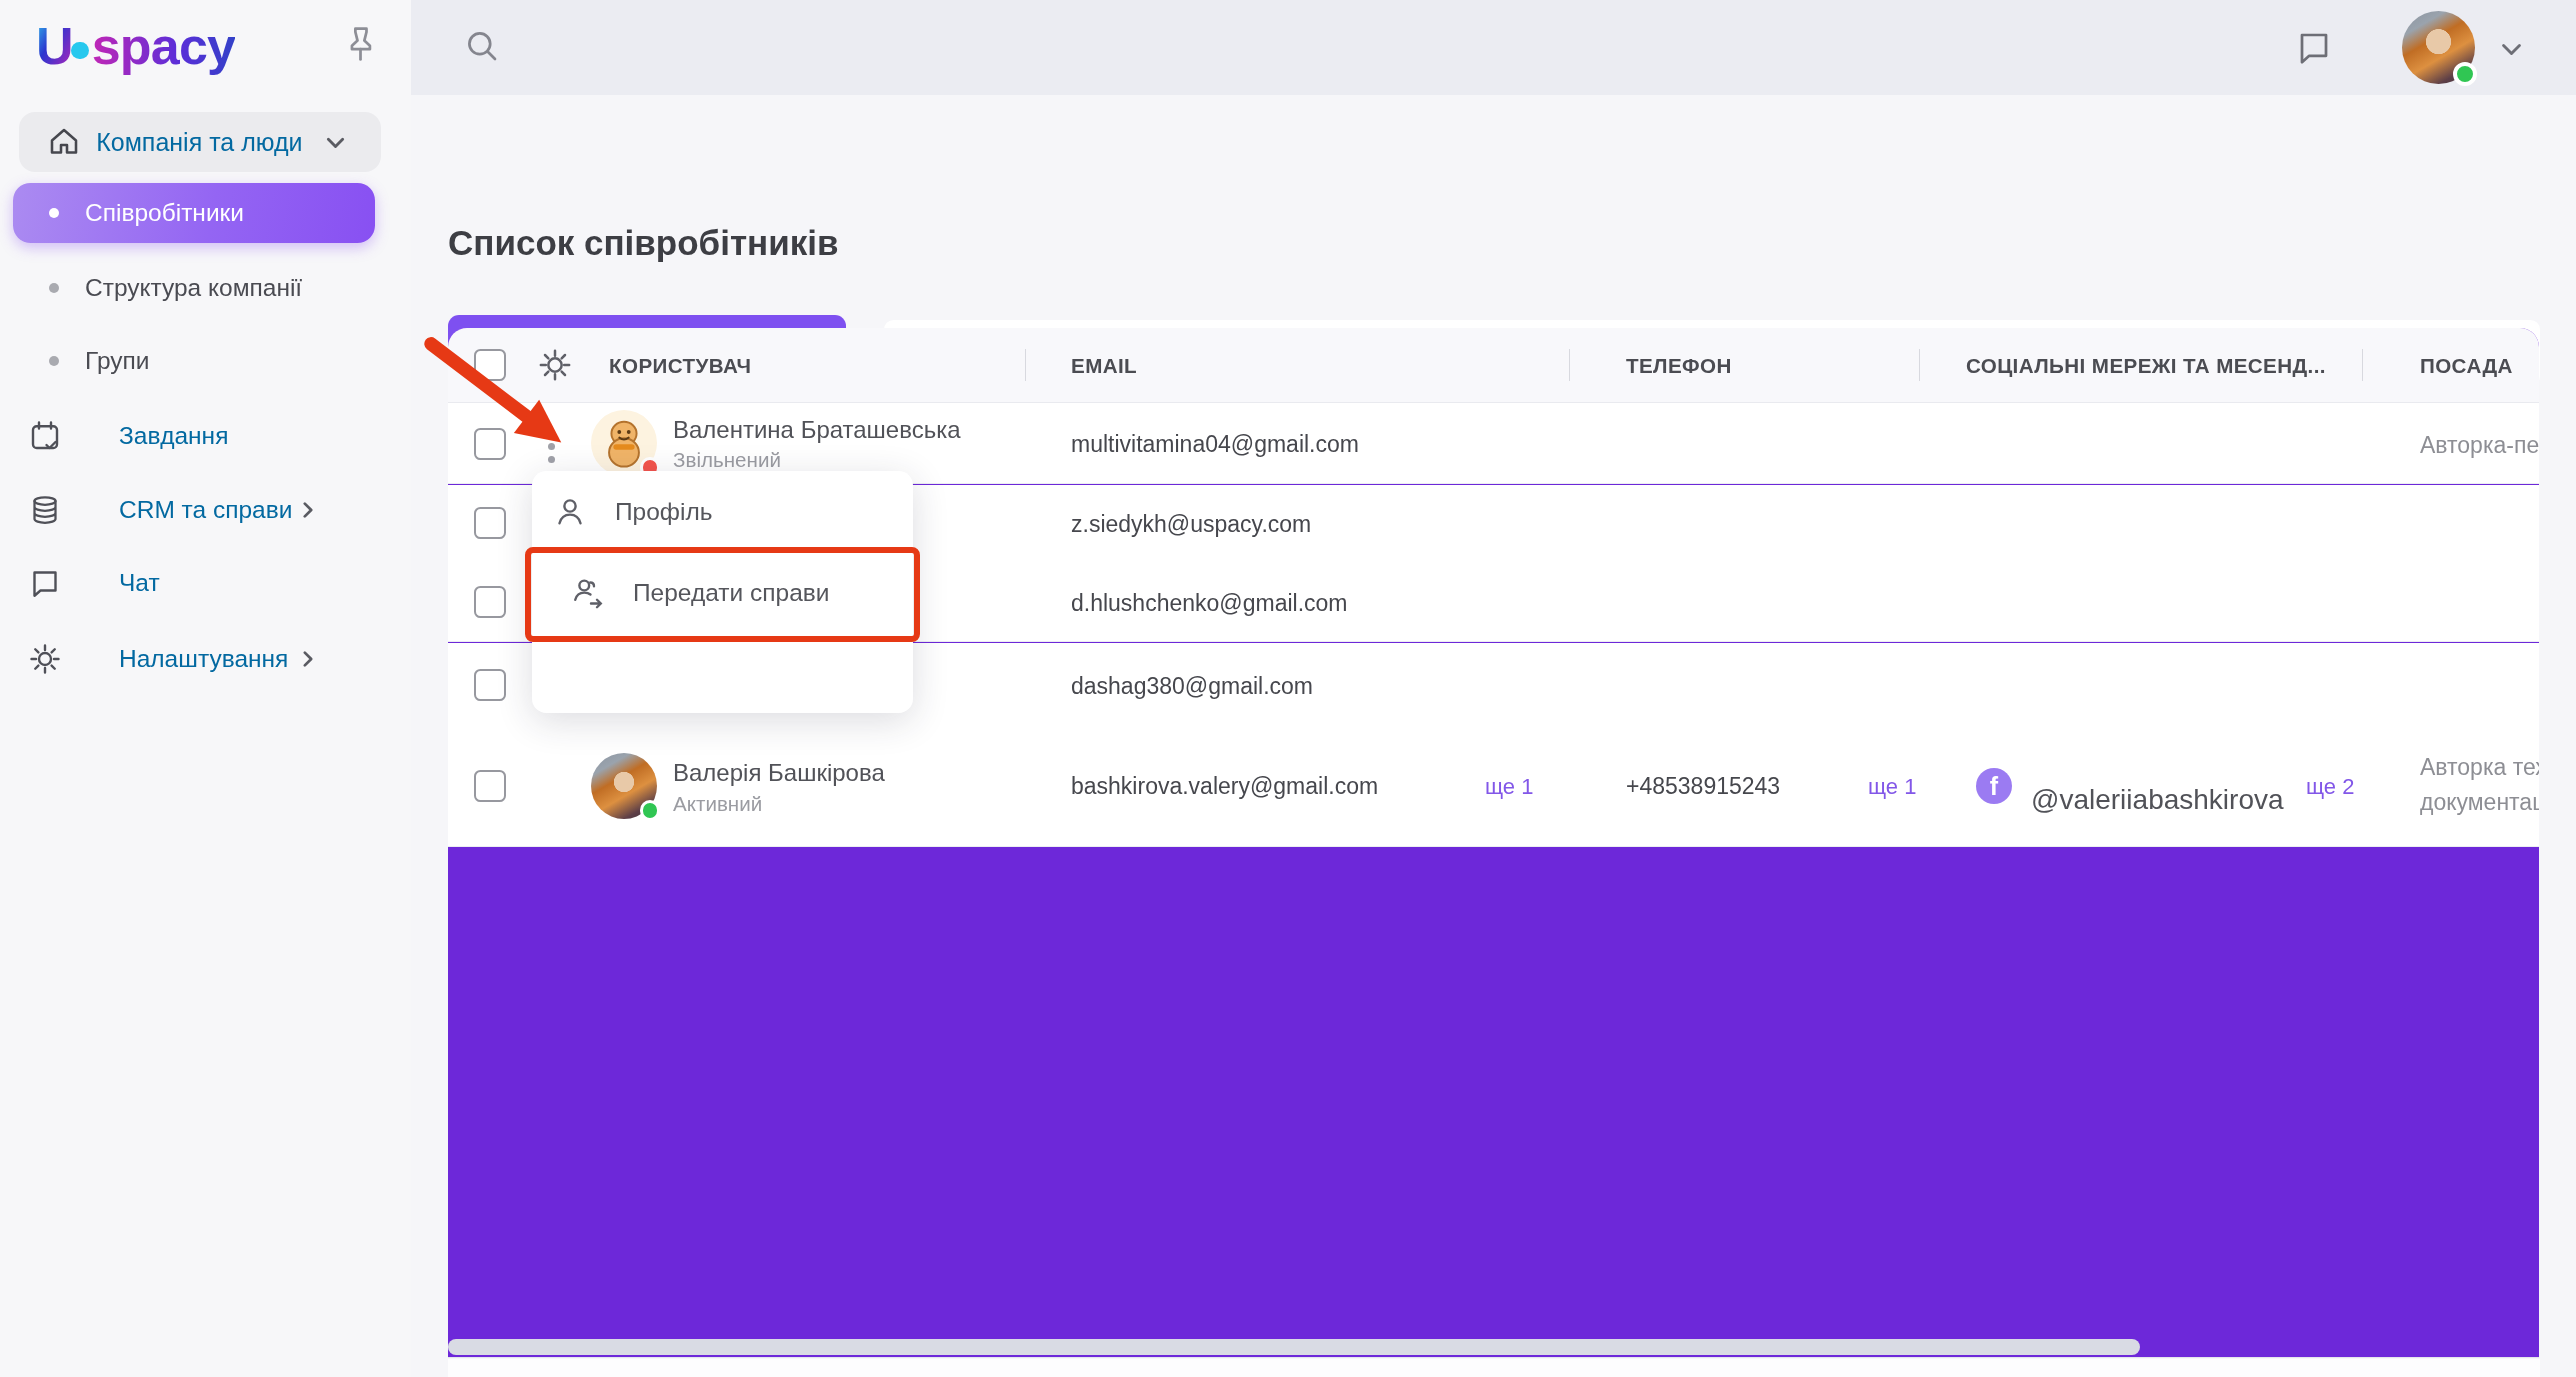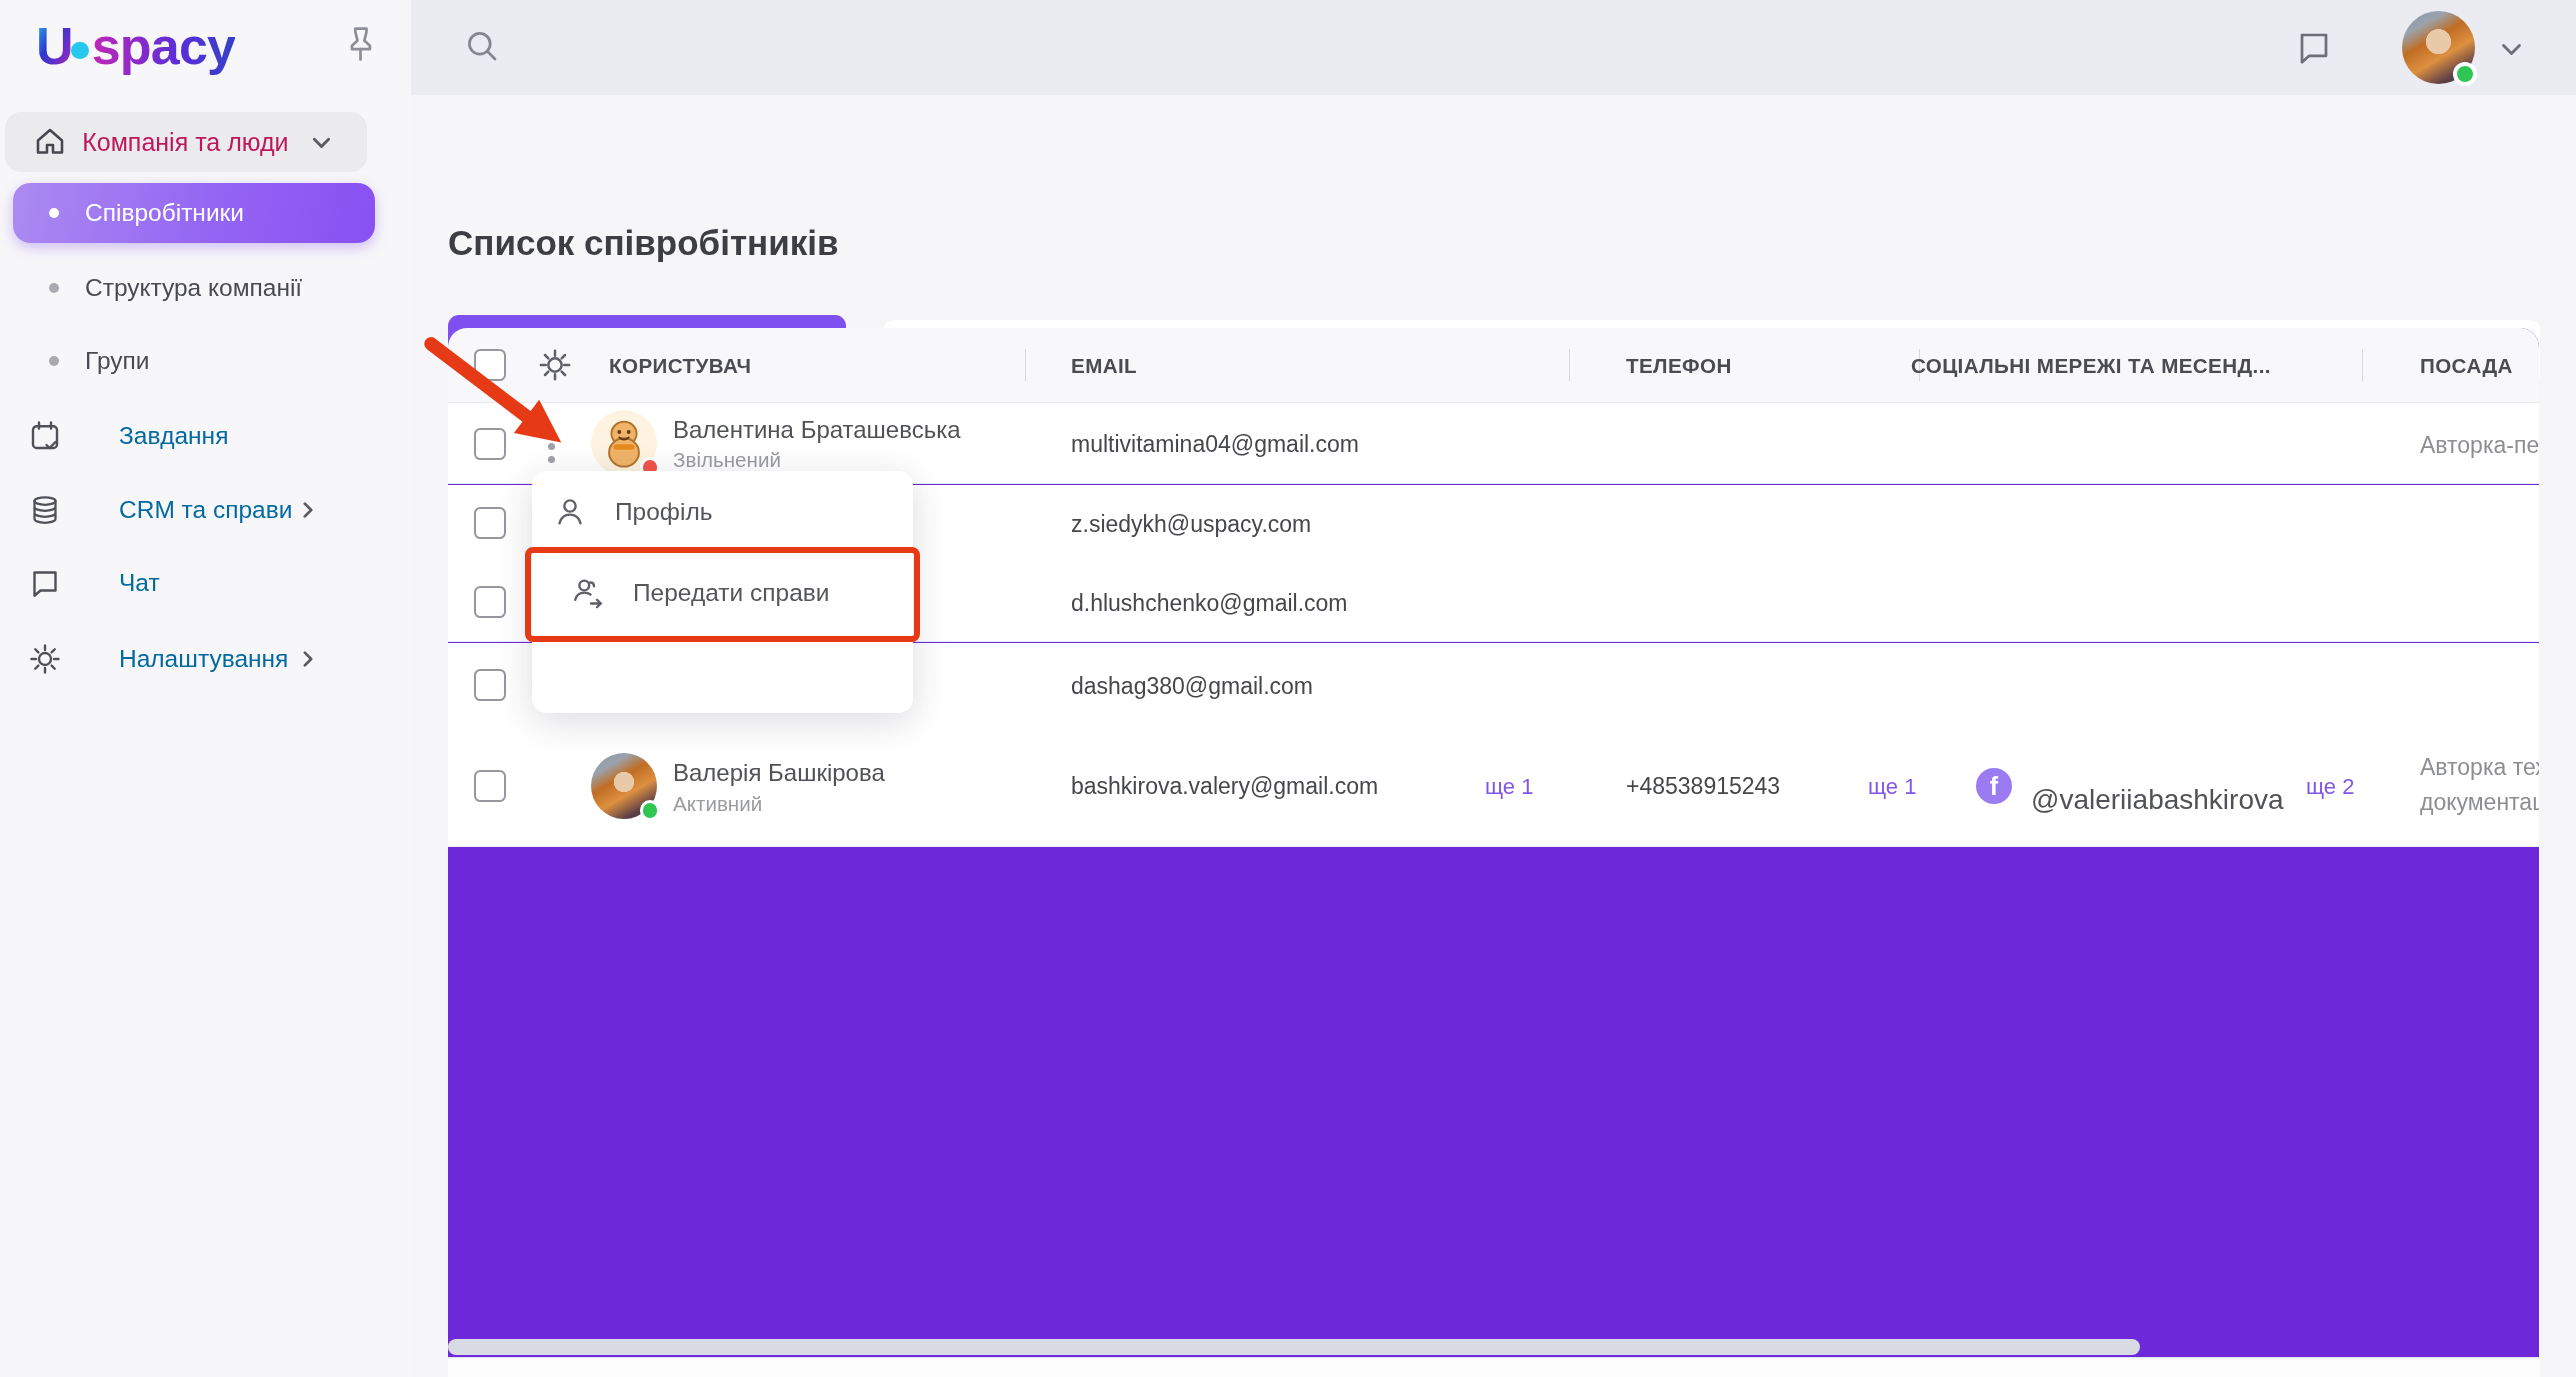--- a/index.html
+++ b/index.html
@@ -20,23 +20,23 @@
     -webkit-background-clip:text; background-clip:text; color:transparent;
   }
   .logo-dot { display:inline-block; width:17.4px; height:17.4px; border-radius:50%; background:#27c8ee; margin:0 3.2px 4.7px -1.6px; }
   .logo-rest {
     background:linear-gradient(90deg,#c027b6 0%,#5b2ed8 60%,#3341c8 100%);
     -webkit-background-clip:text; background-clip:text; color:transparent;
   }
   .pin-btn { position:absolute; left:340px; top:22px; width:41px; height:44px; background:none; border:none; color:#8d8e96; cursor:pointer; }
 
   .nav-pill {
-    position:absolute; left:5px; top:112px; width:362px; height:60px;
+    position:absolute; left:19px; top:112px; width:362px; height:60px;
     background:#ebebee; border-radius:16px; display:flex; align-items:center; cursor:pointer;
-    color:#be185d;
+    color:#0369a1;
   }
   .nav-pill .nico { margin-left:27px; width:36px; height:36px; color:#46474e; }
   .nav-pill .nlabel { margin-left:14.2px; font-size:25px; }
   .nav-pill .chev { position:absolute; right:32px; width:27px; height:27px; color:#5a5b62; }
 
   .nav-sub {
     position:absolute; left:12.7px; width:362px; height:60px; display:flex; align-items:center;
     cursor:pointer; color:#4a4b52; font-size:24.5px; border-radius:17.4px;
   }
   .nav-sub .bdot { width:10.3px; height:10.3px; border-radius:50%; background:#a9aab0; margin-left:36px; margin-right:26px; flex:none; }
@@ -271,21 +271,21 @@
             <circle cx="24" cy="24" r="8"></circle>
             <path d="M24 7v6M24 35v6M7 24h6M35 24h6M12 12l4 4M32 32l4 4M36 12l-4 4M16 32l-4 4"></path>
           </svg>
         </button>
         <span class="th-label" style="left:161px">КОРИСТУВАЧ</span>
         <span class="th-div" style="left:577px"></span>
         <span class="th-label" style="left:623px">EMAIL</span>
         <span class="th-div" style="left:1121px"></span>
         <span class="th-label" style="left:1178px">ТЕЛЕФОН</span>
         <span class="th-div" style="left:1471px"></span>
-        <span class="th-label" style="left:1463px">СОЦІАЛЬНІ МЕРЕЖІ ТА МЕСЕНД...</span>
+        <span class="th-label" style="left:1518px">СОЦІАЛЬНІ МЕРЕЖІ ТА МЕСЕНД...</span>
         <span class="th-div" style="left:1914px"></span>
         <span class="th-label" style="left:1972px">ПОСАДА</span>
       </div>
 
       <div class="t-row" style="top:75px; height:81px">
         <span class="checkbox" style="left:26px; top:24.5px"></span>
         <button class="kebab" style="top:22px">
             <i></i>
             <i></i>
             <i></i>

